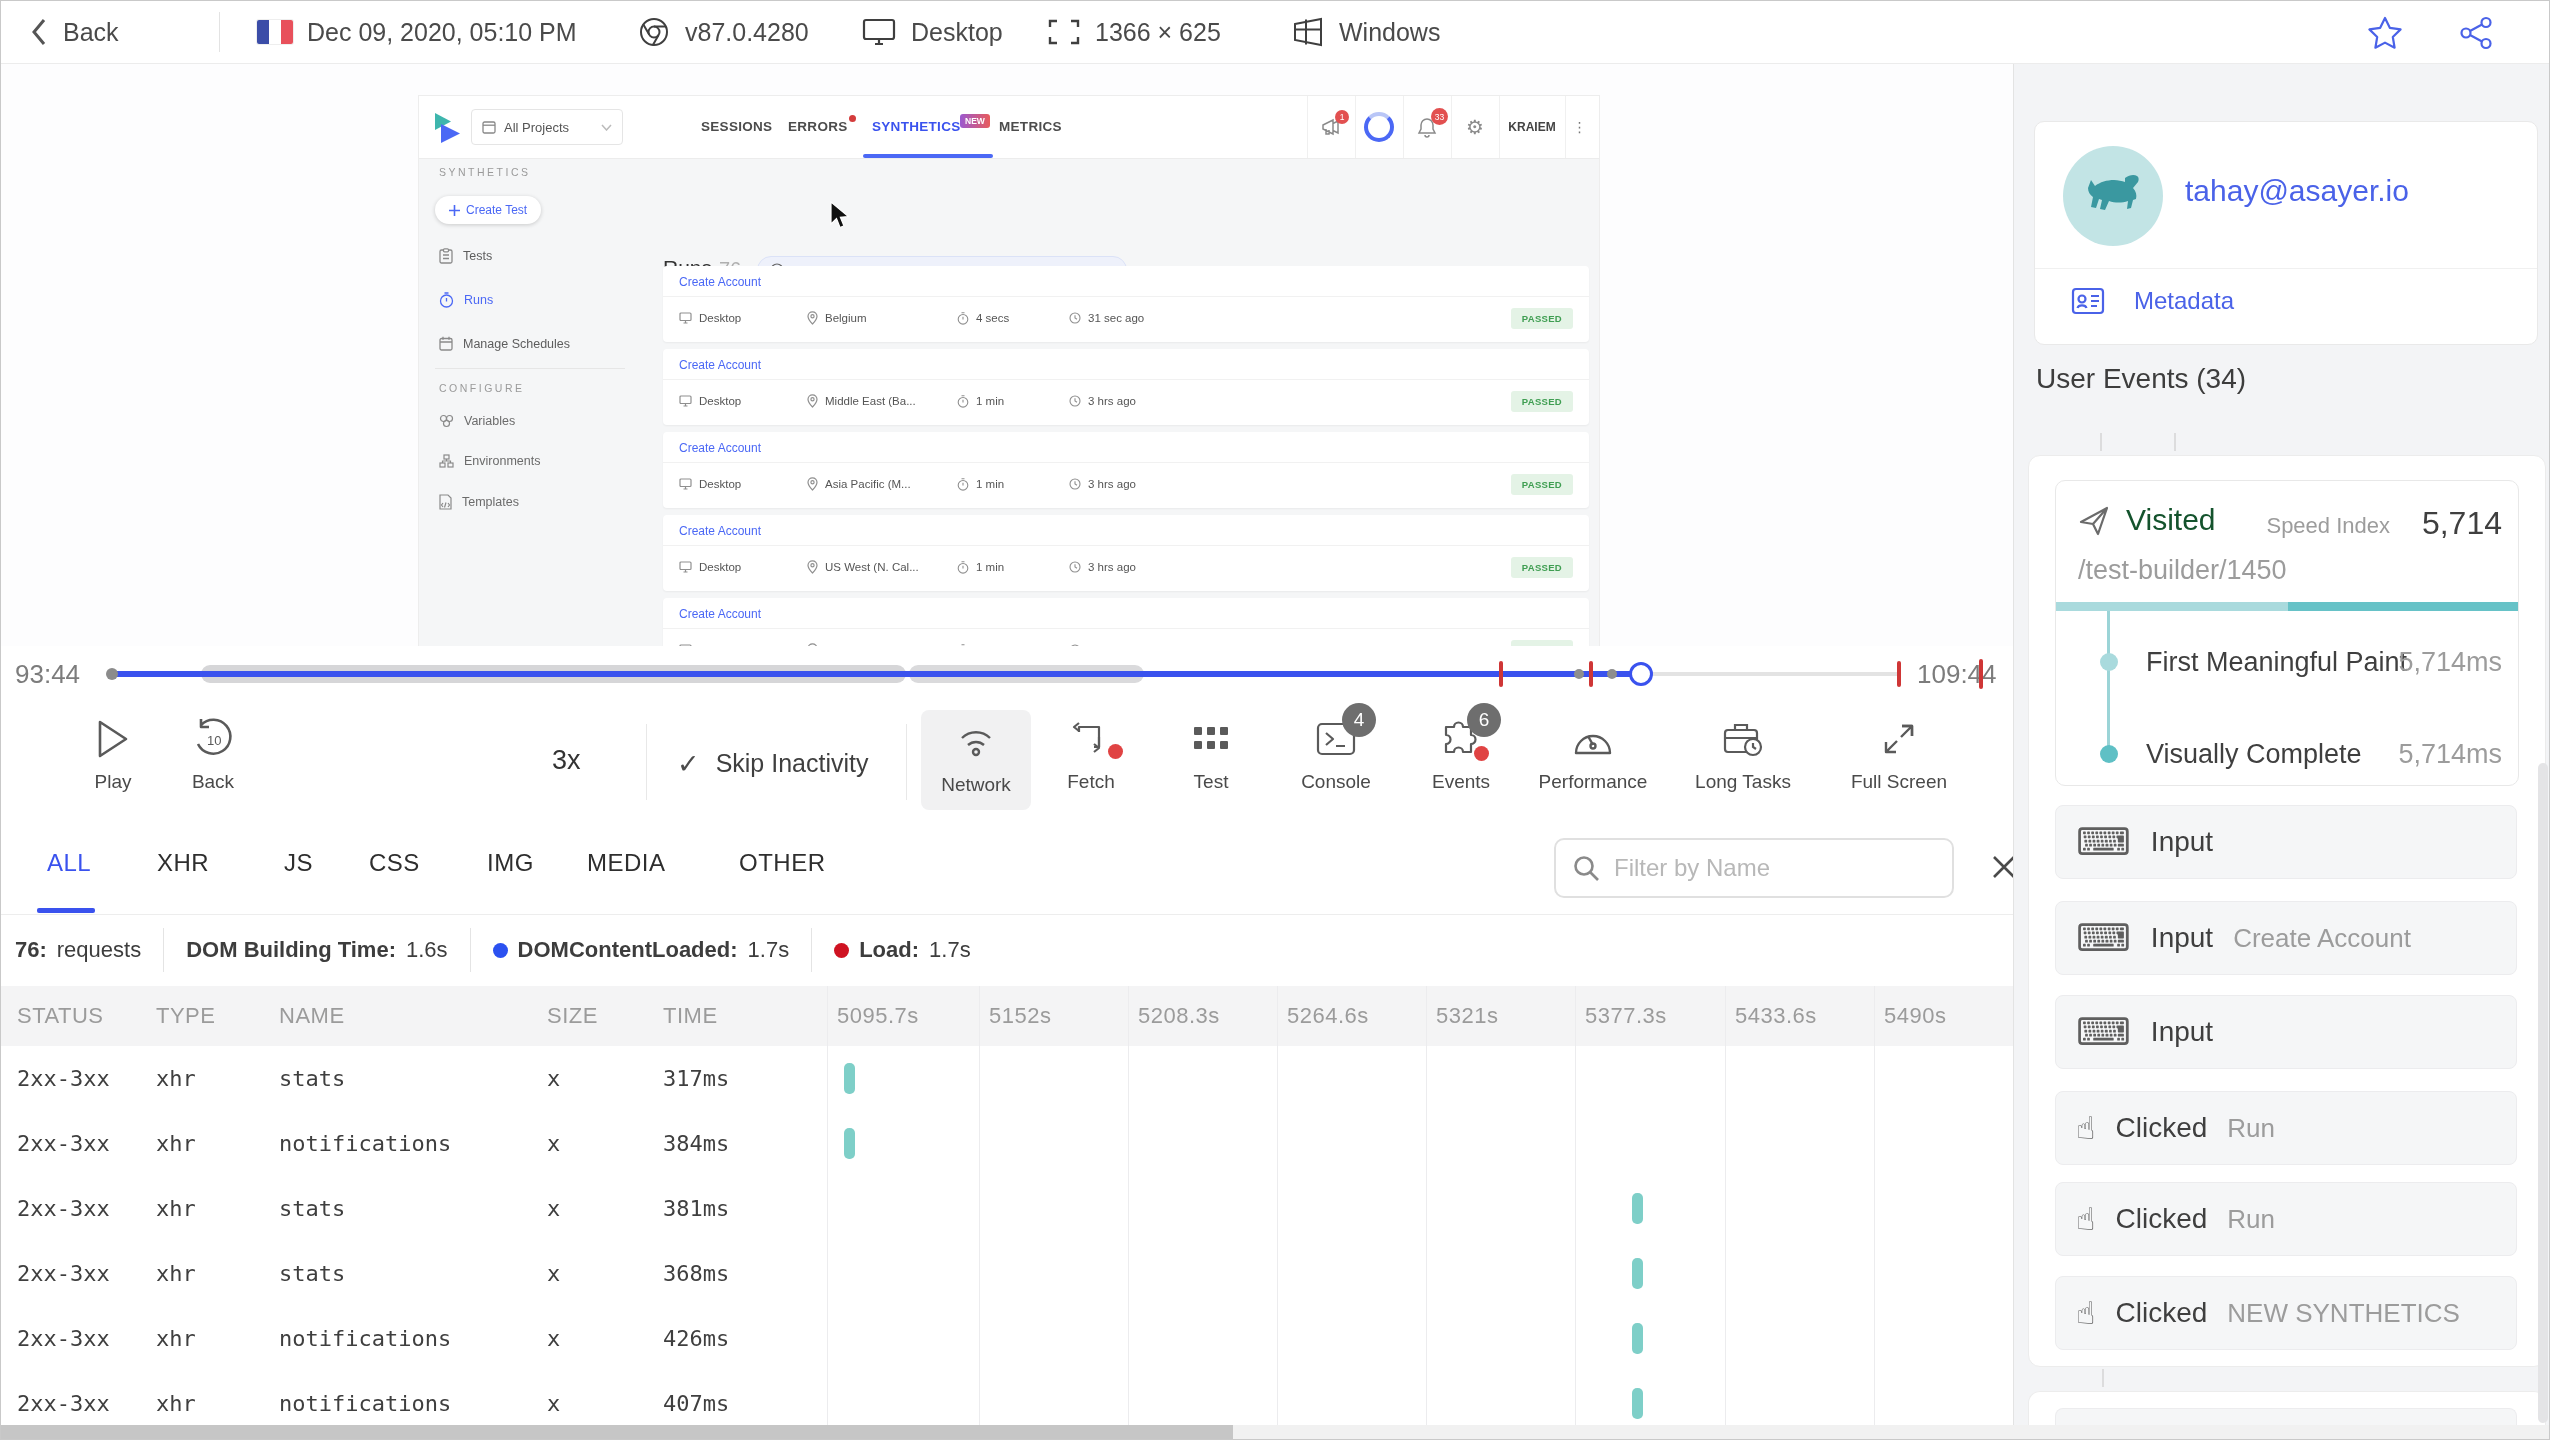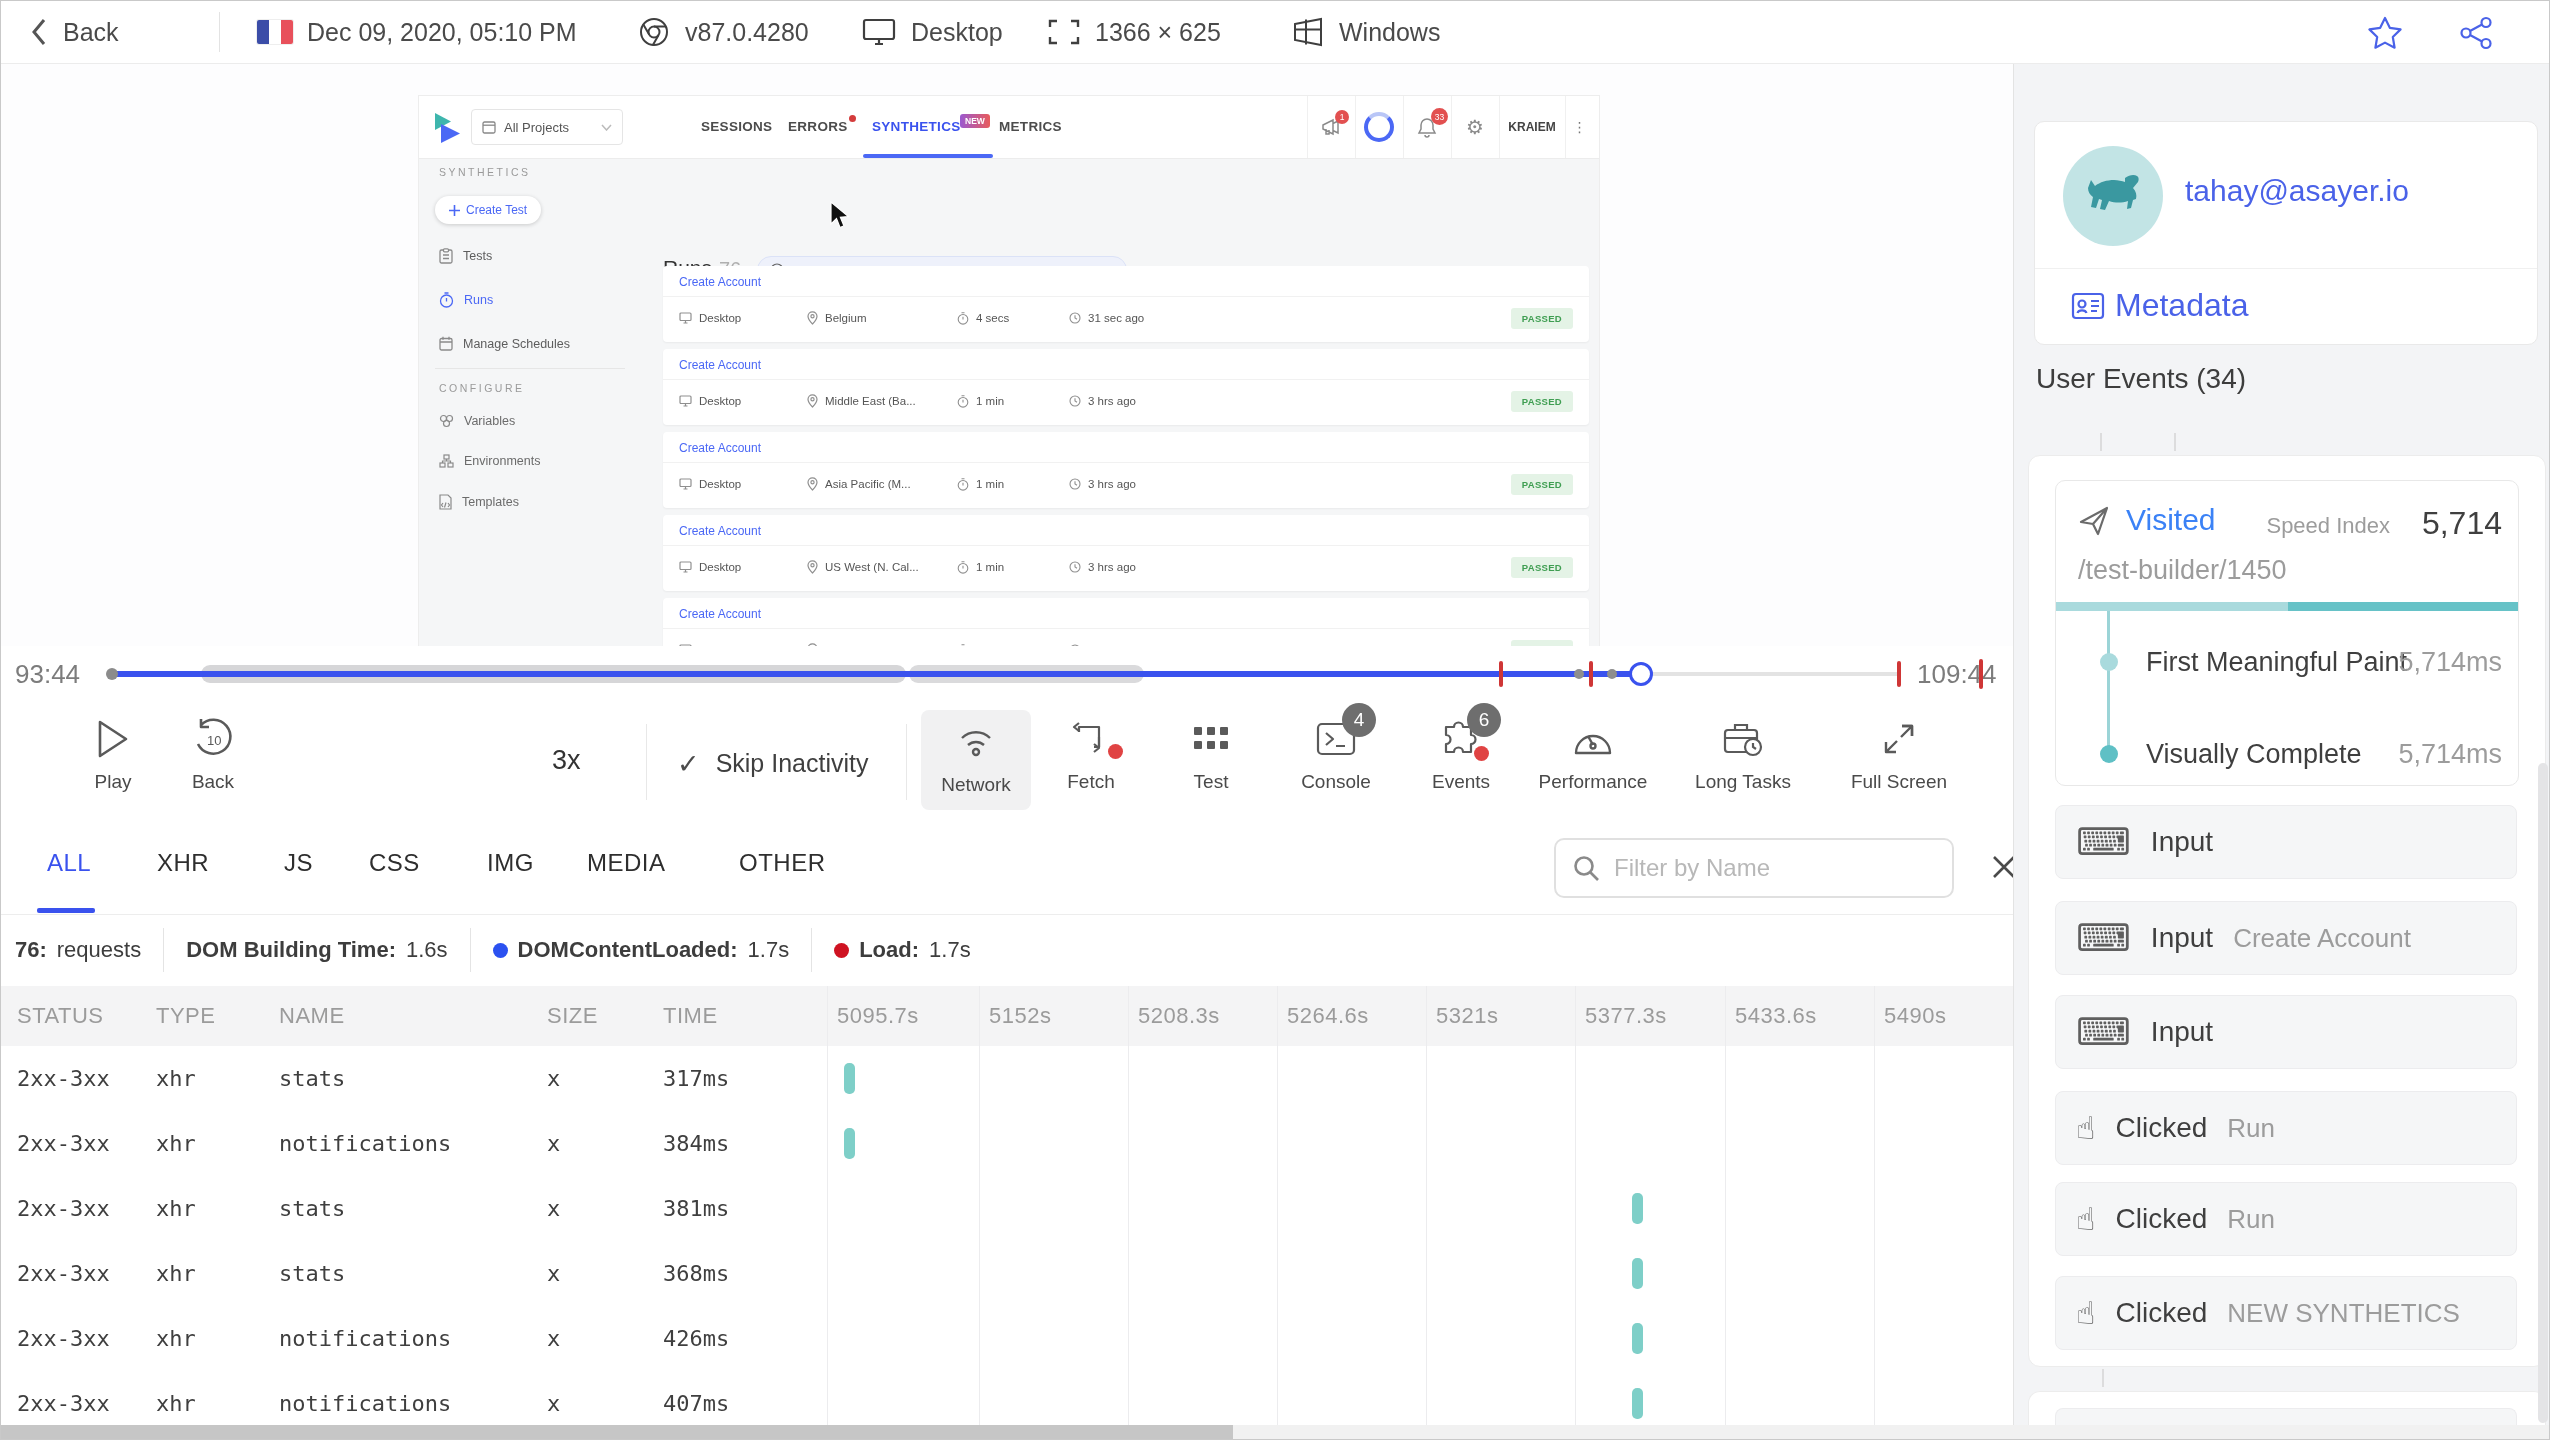--- a/index.html
+++ b/index.html
@@ -96,21 +96,21 @@
   
   .hscroll { position:absolute; left:0; top:1424px; width:2550px; height:15px; background:#f1f1f1; }
   .hthumb { position:absolute; left:0; top:0; width:1232px; height:15px; background:#c6c6c6; }
 
   
   .sidepanel { position:absolute; left:2012px; top:62px; width:538px; height:1362px; background:#f3f4f6; border-left:1px solid #e3e3e3; box-sizing:border-box; }
   .usercard { position:absolute; left:20px; top:58px; width:502px; height:222px; background:#fff; border:1px solid #e9e9e9; border-radius:10px; }
   .avatar { position:absolute; left:28px; top:24px; width:100px; height:100px; border-radius:50%; background:#c2e4e5; display:flex; align-items:center; justify-content:center; }
   .email { position:absolute; left:150px; top:52px; font-size:30px; color:#4a62e8; }
   .card-div { position:absolute; left:0; right:0; top:146px; border-top:1px solid #f0f0f0; }
-  .meta-row { position:absolute; left:30px; top:164px; display:flex; align-items:center; gap:10px; font-size:32px; color:#4a62e8; cursor:pointer; background:none; border:none; }
+  .meta-row { position:absolute; left:30px; top:164px; display:flex; align-items:center; gap:29px; font-size:24px; color:#4a62e8; cursor:pointer; background:none; border:none; }
   .ue-title { position:absolute; left:22px; top:300px; font-size:28px; color:#3d3d3d; font-weight:500; }
   .tick { position:absolute; width:2px; background:#dcdcdd; }
   .container { position:absolute; left:14px; top:392px; width:518px; height:912px; background:#fff; border:1px solid #ececec; border-radius:12px; box-sizing:border-box; }
   .visited-card { position:absolute; left:26px; top:24px; width:462px; height:304px; border:1px solid #e8e8e8; border-radius:10px; background:#fff; overflow:hidden; cursor:pointer; }
   .ev-card { position:absolute; left:26px; width:462px; height:74px; background:#f5f6f7; border:1px solid #ececee; border-radius:8px;
              display:flex; align-items:center; padding:0 20px; gap:20px; box-sizing:border-box; cursor:pointer; }
   .ev-action { font-size:28px; color:#3f3f3f; font-weight:500; }
   .ev-target { font-size:26px; color:#9c9c9c; }
   .glyph { font-family:"DejaVu Sans",sans-serif; color:#5f5f5f; }
   .container2 { position:absolute; left:14px; top:1328px; width:518px; height:34px; background:#fff; border:1px solid #ececec; border-bottom:none; border-radius:12px 12px 0 0; box-sizing:border-box; }
@@ -864,21 +864,21 @@
     <span class="tick" style="left:86px; top:370px; height:18px;"></span>
     <span class="tick" style="left:160px; top:370px; height:18px;"></span>
 
     <div class="container">
       <div class="visited-card">
         <span style="position:absolute; left:22px; top:24px;">
           <svg width="32" height="32" viewBox="0 0 32 32" fill="none" stroke="#6b6b6b" stroke-width="2.2" stroke-linejoin="round">
               <path d="M3 17L29 3 20 29l-5-10zM15 19L29 3"></path>
             </svg>
         </span>
-        <span style="position:absolute; left:70px; top:22px; font-size:30px; color:#3b82f6;">Visited</span>
+        <span style="position:absolute; left:70px; top:22px; font-size:30px; color:#14532d;">Visited</span>
         <span style="position:absolute; right:128px; top:32px; font-size:22px; color:#9c9c9c;">Speed Index</span>
         <span style="position:absolute; right:16px; top:24px; font-size:32px; font-weight:500; color:#3f3f3f;">5,714</span>
         <span style="position:absolute; left:22px; top:74px; font-size:27px; color:#9c9c9c;">/test-builder/1450</span>
         <div style="position:absolute; left:0; top:121px; width:232px; height:9px; background:#a9dadd;"></div>
         <div style="position:absolute; left:232px; top:121px; width:230px; height:9px; background:#66c2c7;"></div>
         <div style="position:absolute; left:51px; top:130px; width:3px; height:146px; background:#9bd4d7;"></div>
         <span style="position:absolute; left:44px; top:172px; width:18px; height:18px; border-radius:50%; background:#a9dadd;"></span>
         <span style="position:absolute; left:90px; top:166px; font-size:27px; color:#3f3f3f;">First Meaningful Paint</span>
         <span style="position:absolute; right:16px; top:166px; font-size:27px; color:#9c9c9c;">5,714ms</span>
         <span style="position:absolute; left:44px; top:264px; width:18px; height:18px; border-radius:50%; background:#5fc0c5;"></span>

